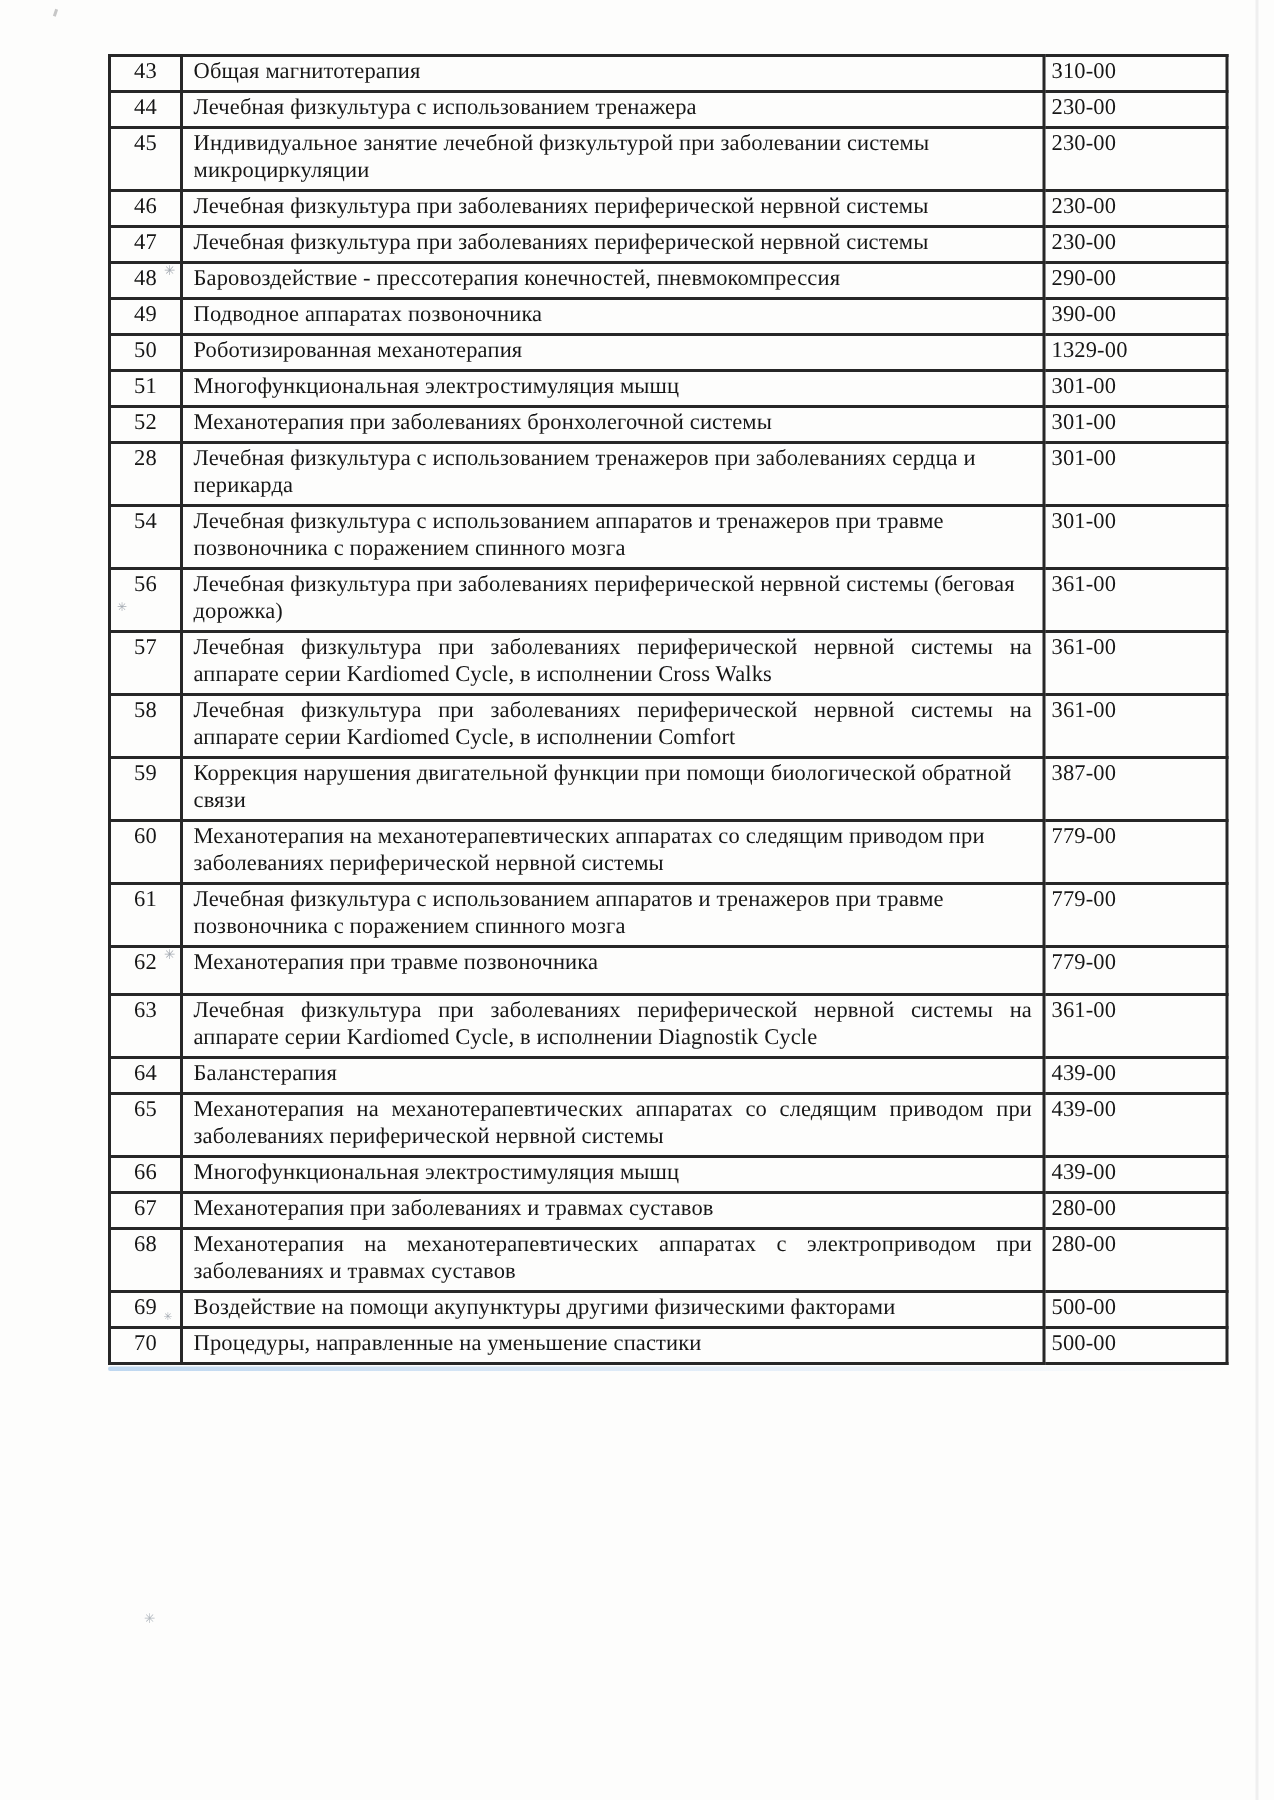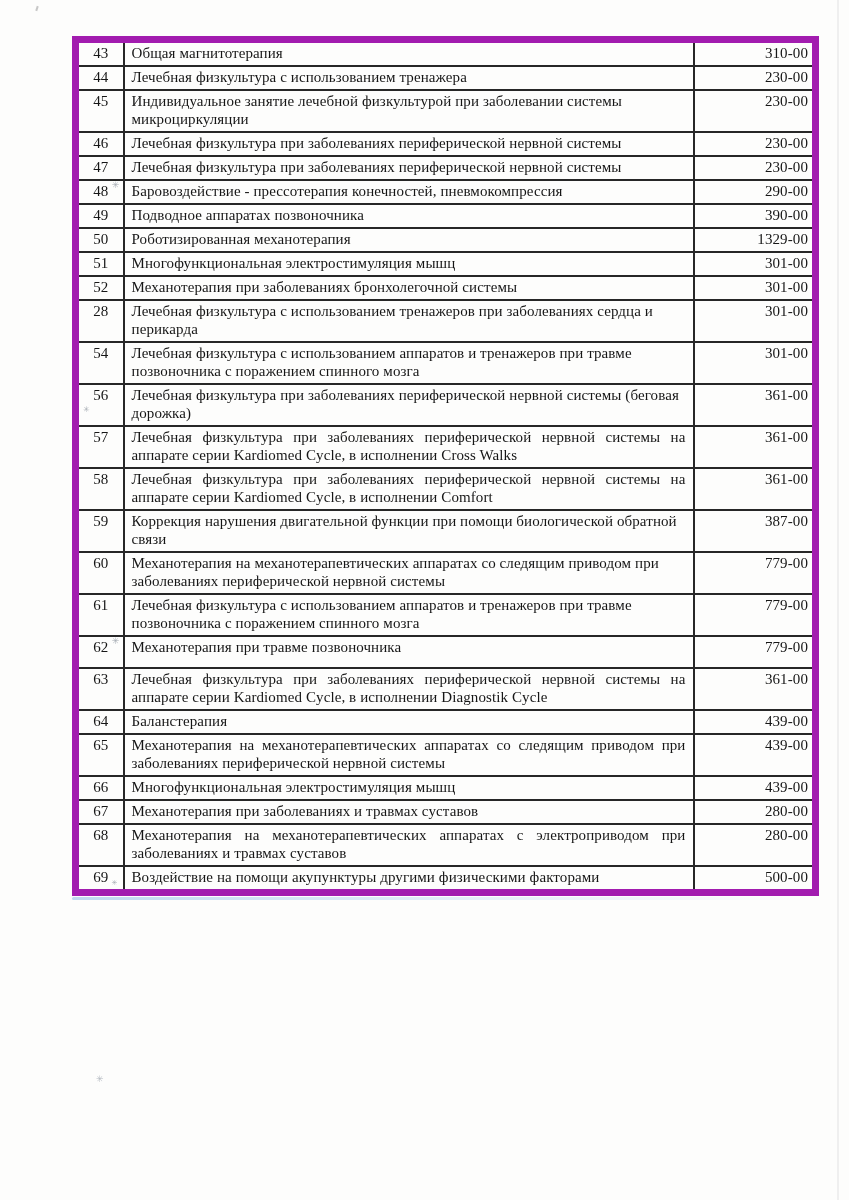--- a/index.html
+++ b/index.html
@@ -6,32 +6,32 @@
   body{background:#ffffff;}
   .page{
     position:relative;
     width:849px;height:1200px;
     background:#fdfdfc;
     overflow:hidden;
     font-family:"Liberation Serif", serif;
     color:#161616;
   }
   .table-wrap{position:absolute;left:72px;top:36px;width:747px;}
-  table{border-collapse:collapse;width:100%;table-layout:fixed;border:7px solid #a21caf;}
+  table{border-collapse:collapse;width:100%;table-layout:fixed;border:1px solid #a21caf;}
   td{
     border:2px solid #272727;
     vertical-align:top;
     font-size:15px;
     line-height:18px;
     letter-spacing:.1px;
   }
   td.num{text-align:center;position:relative;padding:1px 2px 2px;}
   td.name{padding:1px 7px 3px 7px;margin-left:36px;}
   td.name.j{text-align:justify;}
-  td.price{text-align:right;padding:1px 4px 2px;}
+  td.price{text-align:left;padding:1px 4px 2px;}
   .mark{position:absolute;color:#969da6;font-size:9px;line-height:9px;opacity:.85;}
   .mark.sup{top:0px;right:3px;}
   .mark.below{top:20px;left:4px;font-size:8px;}
   .mark.sub{top:12px;right:5px;font-size:7px;}
   .blue-streak{
     height:3px;margin-top:1px;border-radius:2px;
     background:linear-gradient(90deg, rgba(140,185,230,.55), rgba(165,200,240,.28) 55%, rgba(165,200,240,0));
   }
   .tick{position:absolute;left:36px;top:6px;width:2px;height:5px;background:#c7c7c7;transform:rotate(18deg);}
   .speck{position:absolute;left:96px;top:1074px;font-size:9px;color:#b4bac0;}
@@ -174,20 +174,25 @@
           <tr>
             <td class="num"><span>68</span></td>
             <td class="name j">Механотерапия на механотерапевтических аппаратах с электроприводом при заболеваниях и травмах суставов</td>
             <td class="price">280-00</td>
           </tr>
           <tr>
             <td class="num"><span>69</span><span class="mark sub">✳</span></td>
             <td class="name">Воздействие на помощи акупунктуры другими физическими факторами</td>
             <td class="price">500-00</td>
           </tr>
+          <tr>
+            <td class="num"><span>70</span></td>
+            <td class="name">Процедуры, направленные на уменьшение спастики</td>
+            <td class="price">500-00</td>
+          </tr>
         </tbody>
     </table>
     <div class="blue-streak"></div>
   </div>
 
   <span class="speck">✳</span>
   <div class="page-edge"></div>
 </div>
 
 </body></html>

